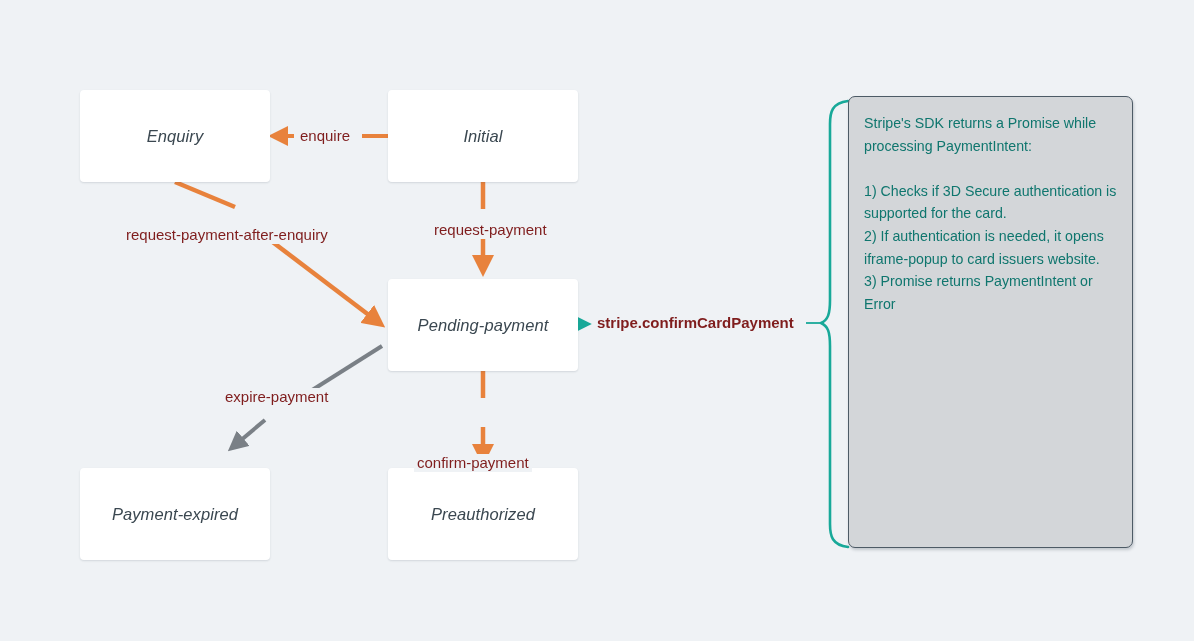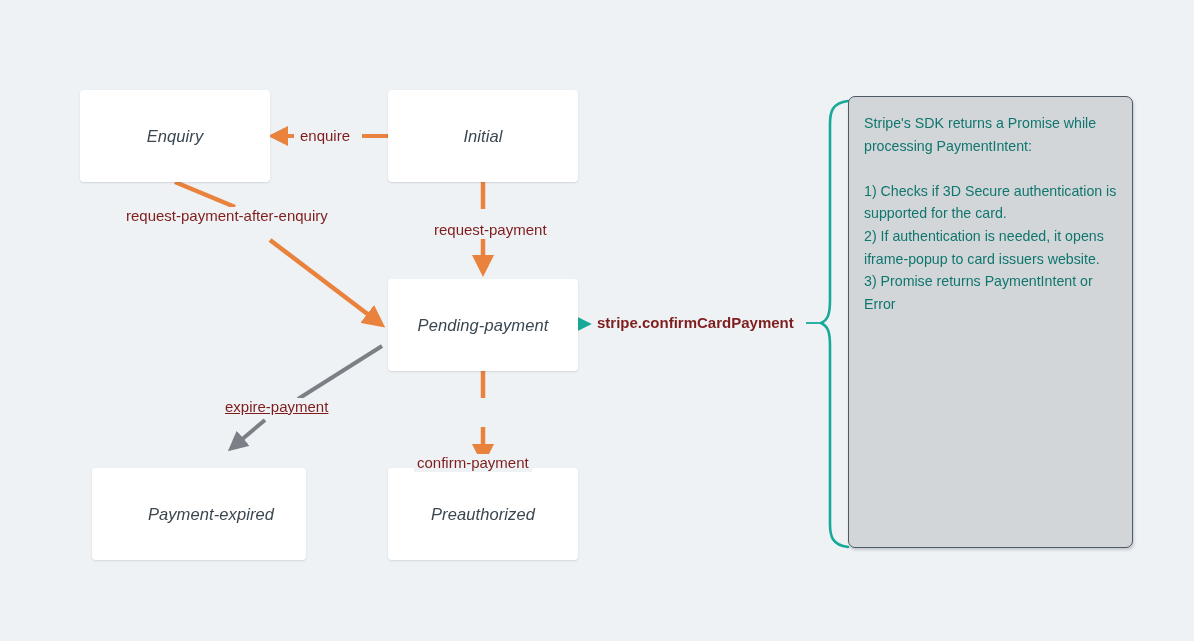--- a/index.html
+++ b/index.html
@@ -141,35 +141,35 @@
   </div>
 
   <div class="state-box" style="left:388px; top:90px; width:190px; height:92px;">
     <span class="state-label">Initial</span>
   </div>
 
   <div class="state-box" style="left:388px; top:279px; width:190px; height:92px;">
     <span class="state-label">Pending-payment</span>
   </div>
 
-  <div class="state-box" style="left:92px; top:468px; width:190px; height:92px;padding-left:24px;">
+  <div class="state-box" style="left:80px; top:468px; width:190px; height:92px;">
     <span class="state-label">Payment-expired</span>
   </div>
 
   <div class="state-box" style="left:388px; top:468px; width:190px; height:92px;">
     <span class="state-label">Preauthorized</span>
   </div>
 
   <div class="edge-label" style="left:297px; top:127px;">enquire</div>
 
-  <div class="edge-label" style="left:123px; top:207px;text-align:right;">request-payment-after-enquiry</div>
+  <div class="edge-label" style="left:123px; top:226px;text-align:right;">request-payment-after-enquiry</div>
 
   <div class="edge-label" style="left:415px; top:221px;margin-left:16px;">request-payment</div>
 
-  <div class="edge-label" style="left:222px; top:398px;text-decoration:underline;">expire-payment</div>
+  <div class="edge-label" style="left:222px; top:388px;">expire-payment</div>
 
   <div class="edge-label" style="left:414px; top:410px;margin-top:44px;">confirm-payment</div>
 
   <div class="edge-label no-bg" style="left:594px; top:314px;">stripe.confirmCardPayment</div>
 
   <div class="note-box" style="left:848px; top:96px; width:285px; height:452px;"></div>
   <div class="note-text" style="left:864px; top:112px; width:258px;">Stripe's SDK returns a Promise while processing PaymentIntent:
 
 1) Checks if 3D Secure authentication is supported for the card.
 2) If authentication is needed, it opens iframe-popup to card issuers website.

